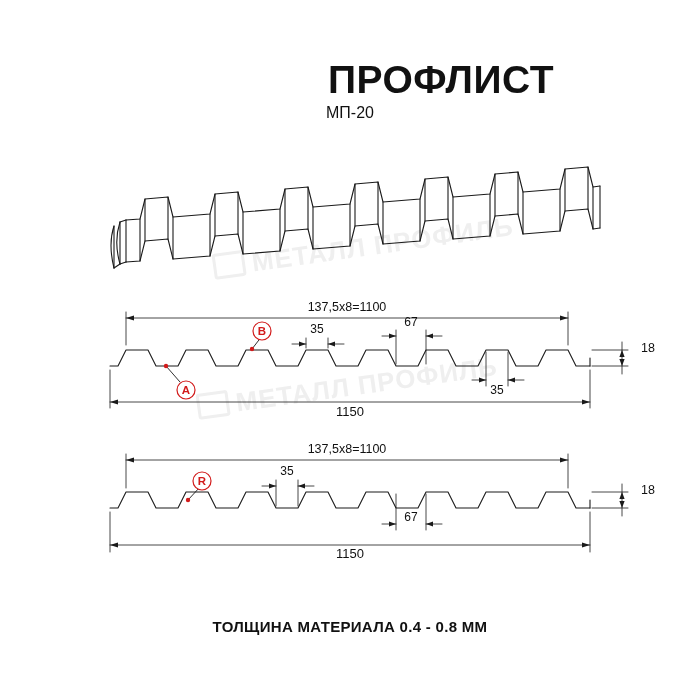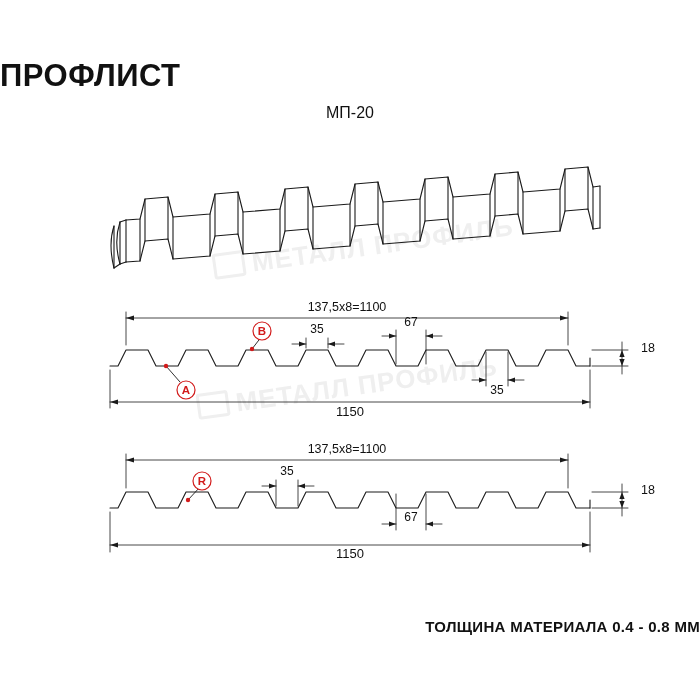--- a/index.html
+++ b/index.html
@@ -17,42 +17,42 @@
   }
   .page {
     position: absolute;
     inset: 0;
   }
   .title {
     position: absolute;
     top: 58px;
     left: 0;
     width: 554px;
-    text-align: left;
-    font-size: 31px;
+    text-align: right;
+    font-size: 39px;
     font-weight: bold;
     letter-spacing: 0.5px;
     color: #111111;
   }
   .subtitle {
     position: absolute;
     top: 104px;
     left: 0;
     width: 700px;
     text-align: center;
     font-size: 16px;
     font-weight: normal;
     color: #111111;
   }
   .footnote {
     position: absolute;
     top: 618px;
     left: 0;
     width: 700px;
-    text-align: right;
+    text-align: center;
     font-size: 15px;
     font-weight: bold;
     letter-spacing: 0.3px;
     color: #111111;
   }
   svg.canvas {
     position: absolute;
     top: 0;
     left: 0;
     width: 700px;

